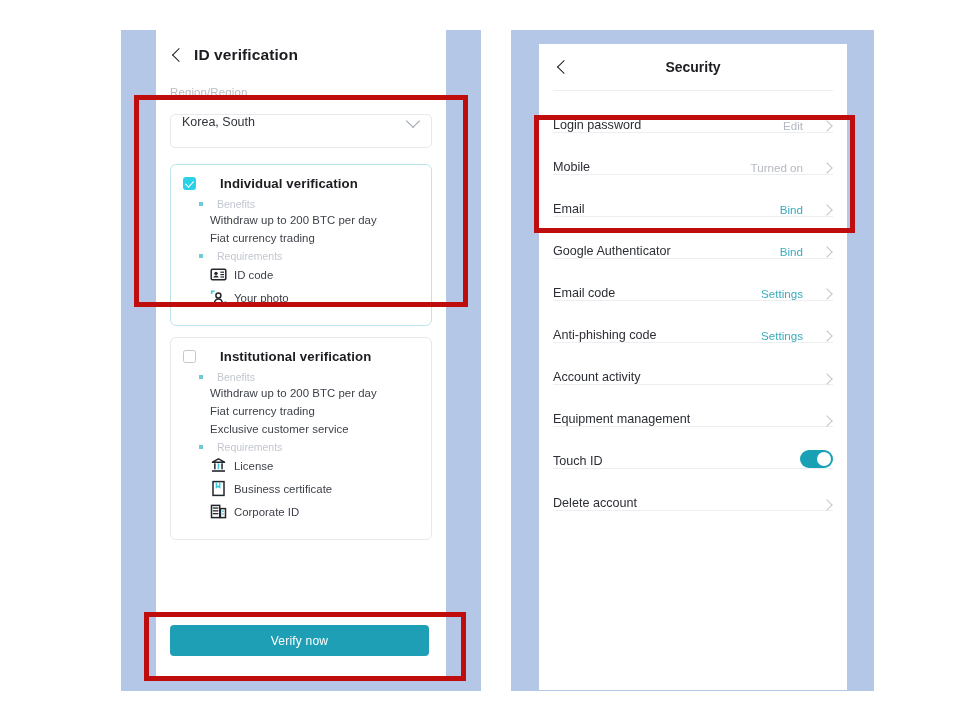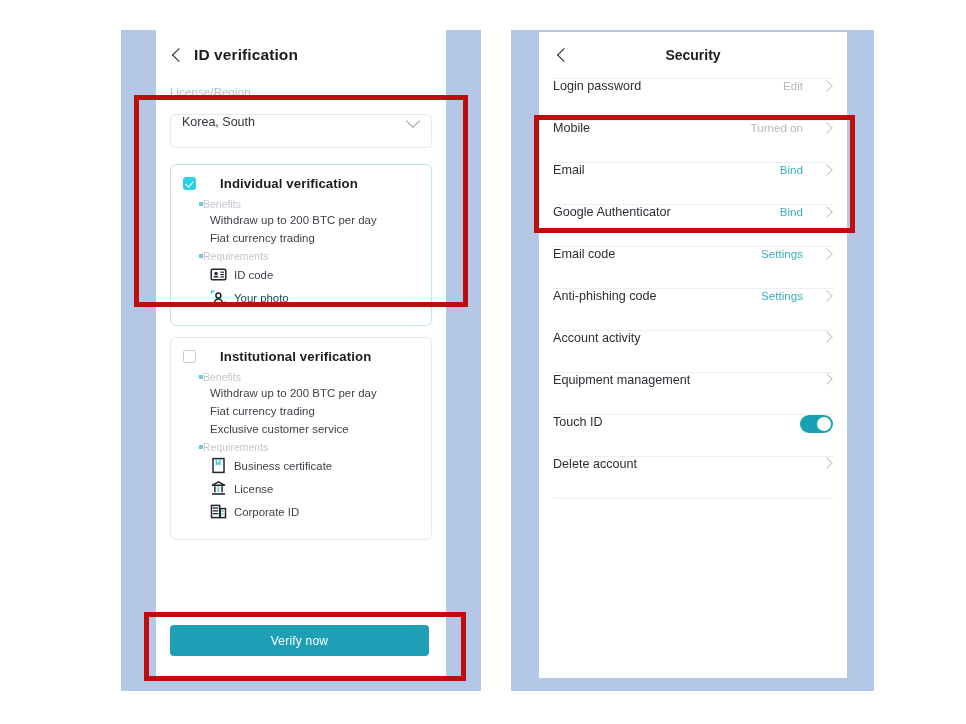--- a/index.html
+++ b/index.html
@@ -18,21 +18,21 @@
   }
   #frame-left  { left: 121px; top: 30px; width: 360px; height: 661px; }
   #frame-right { left: 511px; top: 30px; width: 363px; height: 661px; }
 
   .screen {
     position: absolute;
     background: #ffffff;
     overflow: hidden;
   }
   #screen-left  { left: 156px; top: 30px; width: 290px; height: 646px; }
-  #screen-right { left: 539px; top: 32px; width: 308px; height: 646px; }
+  #screen-right { left: 539px; top: 44px; width: 308px; height: 646px; }
 
   
   .nav {
     height: 44px;
     display: flex;
     align-items: center;
     position: relative;
   }
   .back-chevron {
     width: 18px; height: 18px;
@@ -130,21 +130,21 @@
     font-weight: bold;
     color: #1c1c21;
     letter-spacing: .1px;
   }
   .grp-label {
     font-size: 10.5px;
     color: #c2c7cf;
     margin: 4px 0 4px 16px;
     display: flex;
     align-items: center;
-    gap: 0;
+    gap: 14px;
   }
   .grp-label .sq {
     width: 4px; height: 4px;
     background: #6ec9d8;
     display: inline-block;
     flex: 0 0 4px;
   }
   .bullet-line {
     font-size: 11.4px;
     color: #3d4149;
@@ -188,21 +188,21 @@
     font-size: 14px;
     font-weight: bold;
     color: #1c1c21;
     pointer-events: none;
   }
   .sec-divider { height: 1px; background: #eceef1; margin: 0 14px; }
 
   .sec-row {
     height: 41px;
     display: flex;
-    align-items: flex-start;
+    align-items: flex-end;
     justify-content: space-between;
     padding: 0 14px;
     background: #fff;
   }
   .sec-row-label { font-size: 12.6px; color: #2b2e35; }
   .sec-row-right { display: flex; align-items: center; gap: 19px; }
   .sec-val { font-size: 11.6px; }
   .sec-val.muted { color: #b4b9c1; }
   .sec-val.link  { color: #3aacbd; }
   .chev-right {
@@ -251,21 +251,21 @@
 
   <div class="frame" id="frame-left"></div>
 
   <div class="screen" id="screen-left">
 
     <div class="nav">
       <div class="back-chevron"></div>
       <div class="page-title-left">ID verification</div>
     </div>
 
-    <div class="field-label">License/Region</div>
+    <div class="field-label">Region/Region</div>
 
     <div class="select-box">
       <span class="select-value">Korea, South</span>
       <span class="chev-down"></span>
     </div>
 
     <div class="vcard selected">
       <div class="vcard-head">
         <span class="cbox checked"></span>
         <span class="vcard-title">Individual verification</span>
@@ -325,38 +325,38 @@
       <div class="bullet-line">Exclusive customer service</div>
 
       <div class="grp-label">
         <span class="sq"></span>
         <span>Requirements</span>
       </div>
 
       <div class="req-row">
         <span class="ico">
           <svg viewBox="0 0 17 17" width="17" height="17">
-            <rect x="3.0" y="1.6" width="11" height="13.8" fill="none" stroke="#23262c" stroke-width="1.5"></rect>
-            <path d="M6.4 2.2v5.2l1.7-1.3 1.7 1.3V2.2" fill="none" stroke="#3ec8de" stroke-width="1.4"></path>
-          </svg>
-        </span>
-        <span class="req-text">Business certificate</span>
-      </div>
-
-      <div class="req-row">
-        <span class="ico">
-          <svg viewBox="0 0 17 17" width="17" height="17">
             <path d="M8.5 1.8 15 5.3H2z" fill="none" stroke="#23262c" stroke-width="1.4"></path>
             <rect x="4.1" y="6.3" width="1.5" height="6.0" fill="#23262c"></rect>
             <rect x="7.7" y="6.3" width="1.5" height="6.0" fill="#3ec8de"></rect>
             <rect x="11.3" y="6.3" width="1.5" height="6.0" fill="#23262c"></rect>
             <rect x="2" y="13.2" width="13" height="1.6" fill="#23262c"></rect>
           </svg>
         </span>
         <span class="req-text">License</span>
+      </div>
+
+      <div class="req-row">
+        <span class="ico">
+          <svg viewBox="0 0 17 17" width="17" height="17">
+            <rect x="3.0" y="1.6" width="11" height="13.8" fill="none" stroke="#23262c" stroke-width="1.5"></rect>
+            <path d="M6.4 2.2v5.2l1.7-1.3 1.7 1.3V2.2" fill="none" stroke="#3ec8de" stroke-width="1.4"></path>
+          </svg>
+        </span>
+        <span class="req-text">Business certificate</span>
       </div>
 
       <div class="req-row">
         <span class="ico">
           <svg viewBox="0 0 17 17" width="17" height="17">
             <rect x="1.5" y="2.4" width="8.2" height="12.2" fill="none" stroke="#23262c" stroke-width="1.5"></rect>
             <rect x="2.9" y="4.4" width="5.4" height="1.3" fill="#23262c"></rect>
             <rect x="2.9" y="7.2" width="5.4" height="1.3" fill="#23262c"></rect>
             <rect x="2.9" y="10.0" width="5.4" height="1.3" fill="#23262c"></rect>
             <rect x="10.4" y="5.6" width="5.1" height="9.0" fill="none" stroke="#23262c" stroke-width="1.5"></rect>

